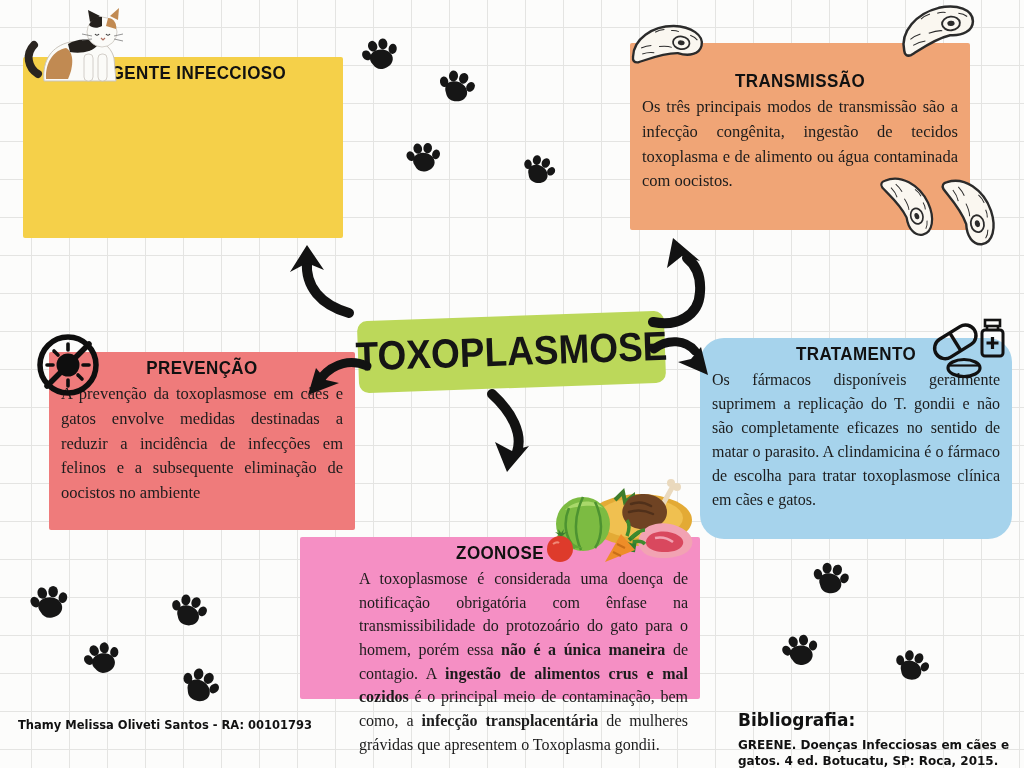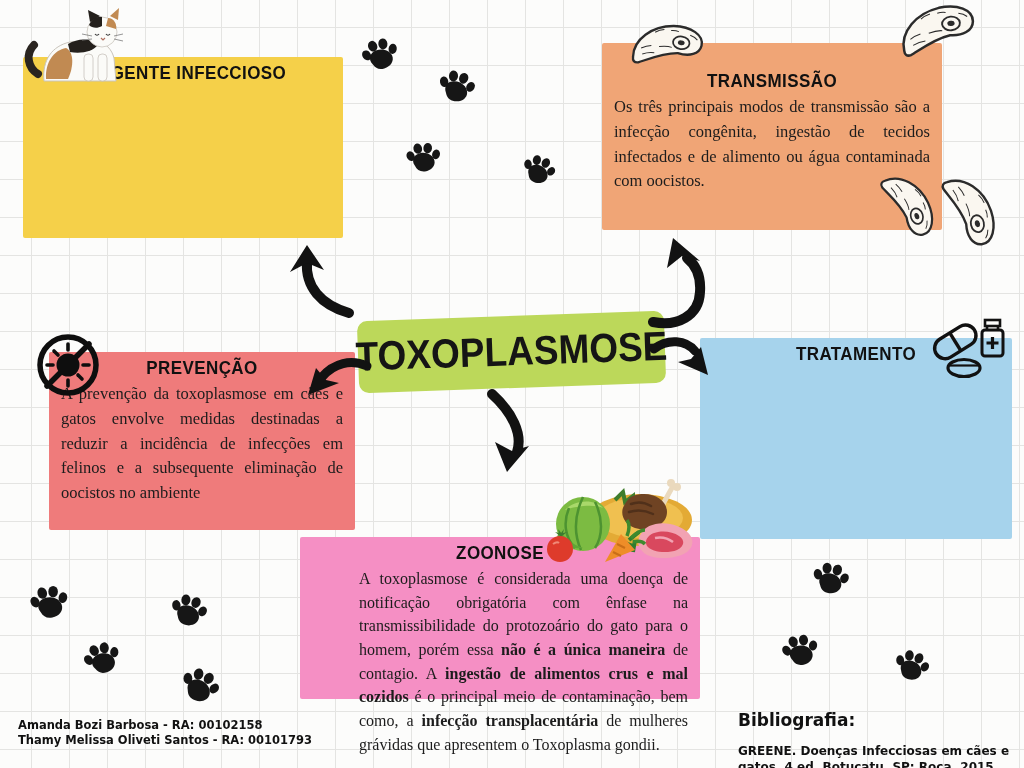--- a/index.html
+++ b/index.html
@@ -24,24 +24,24 @@
   .box h2{
     font-family:"Liberation Sans", sans-serif;
     font-size:17px; font-weight:bold; letter-spacing:.4px;
     text-align:center; color:#111; margin-bottom:3px;
     transform:scaleY(1.06);
   }
   .box p{
     font-size:16.5px; line-height:1.5; text-align:justify; color:#1c1c1c;
   }
   .box-agente    { left:23px;  top:57px;  width:320px; height:181px; background:#f5d049; }
-  .box-transmissao{ left:602px; top:43px;  width:340px; height:187px; background:#f0a576; }
+  .box-transmissao{ left:630px; top:43px;  width:340px; height:187px; background:#f0a576; }
   .box-transmissao h2 { margin-top:22px; }
   .box-prevencao { left:25px;  top:352px; width:306px; height:178px; background:#ef7b7b;margin-left:24px; }
-  .box-tratamento{ left:700px; top:338px; width:312px; height:201px; background:#a6d3ec; }
+  .box-tratamento{ left:700px; top:338px; width:312px; height:201px; background:#a6d3ec;border-radius:24px; }
   .box-tratamento p { font-size:16px; }
   .box-zoonose   { left:300px; top:537px; width:400px; height:162px; background:#f58fc4; }
   .box-zoonose p { font-size:16px; line-height:1.48;margin-left:47px; }
   .b { font-weight:bold; }
   .center-title{
     position:absolute; left:358px; top:316px; width:307px; height:72px;
     background:#bcd85a; border-radius:10px; transform:rotate(-2deg);
     display:flex; align-items:center; justify-content:center;
   }
   .center-title h1{
@@ -51,21 +51,21 @@
   }
   .credits{
     position:absolute; left:18px; top:718px;
     font-family:"DejaVu Sans", sans-serif; font-weight:bold;
     font-size:11.5px; line-height:1.3; color:#111;
   }
   .biblio{
     position:absolute; left:738px; top:710px; width:278px;
     font-family:"DejaVu Sans", sans-serif; color:#111;
   }
-  .biblio h3{ font-size:17px; font-weight:bold; margin-bottom:14px; }
+  .biblio h3{ font-size:17px; font-weight:bold; margin-bottom:8px; }
   .biblio p{ font-size:12px; font-weight:bold; line-height:1.3; }
   svg.deco{ position:absolute; overflow:visible; }
   .hiddendefs{ position:absolute; width:0; height:0; }
 </style>
 </head>
 <body>
 
 <div class="poster">
 
   <svg class="hiddendefs" aria-hidden="true">
@@ -85,30 +85,31 @@
       </g>
     </defs>
   </svg>
 
   <div class="box box-agente">
     <h2>O AGENTE INFECCIOSO</h2>
   </div>
 
   <div class="box box-transmissao">
     <h2>TRANSMISSÃO</h2>
-    <p>Os três principais modos de transmissão são a infecção congênita, ingestão de tecidos infectados e de alimento ou água contaminada com oocistos.</p>
+    <p>Os três principais modos de transmissão são a infecção congênita, ingestão de tecidos toxoplasma e de alimento ou água contaminada com oocistos.</p>
   </div>
 
   <div class="box box-prevencao">
     <h2>PREVENÇÃO</h2>
     <p>A prevenção da toxoplasmose em cães e gatos envolve medidas destinadas a reduzir a incidência de infecções em felinos e a subsequente eliminação de oocistos no ambiente</p>
   </div>
 
   <div class="box box-tratamento">
     <h2>TRATAMENTO</h2>
+    <p>Os fármacos disponíveis geralmente suprimem a replicação do T. gondii e não são completamente eficazes no sentido de matar o parasito. A clindamicina é o fármaco de escolha para tratar toxoplasmose clínica em cães e gatos.</p>
   </div>
 
   <div class="box box-zoonose">
     <h2>ZOONOSE</h2>
     <p><span>A toxoplasmose é considerada uma doença de notificação obrigatória com ênfase na transmissibilidade do protozoário do gato para o homem, porém essa </span><span class="b">não é a única maneira</span><span> de contagio. A </span><span class="b">ingestão de alimentos crus e mal cozidos</span><span> é o principal meio de contaminação, bem como, a </span><span class="b">infecção transplacentária</span><span> de mulheres grávidas que apresentem o Toxoplasma gondii.</span></p>
   </div>
 
   <div class="center-title">
     <h1>TOXOPLASMOSE</h1>
   </div>
@@ -246,21 +247,20 @@
       <use href="#paw"></use>
     </svg>
   <svg class="deco" style="left:780px;top:632px;transform:rotate(-12deg)" width="40" height="40" viewBox="0 0 44 44">
       <use href="#paw"></use>
     </svg>
   <svg class="deco" style="left:892px;top:648px;transform:rotate(14deg)" width="38" height="38" viewBox="0 0 44 44">
       <use href="#paw"></use>
     </svg>
 
   <div class="credits">
-    <div>Amanda Bozi Barbosa - RA: 00102158</div>
     <div>Thamy Melissa Oliveti Santos - RA: 00101793</div>
   </div>
 
   <div class="biblio">
     <h3>Bibliografia:</h3>
     <p>GREENE. Doenças Infecciosas em cães e gatos. 4 ed. Botucatu, SP: Roca, 2015. 1404 p.</p>
   </div>
 
 </div>
 

